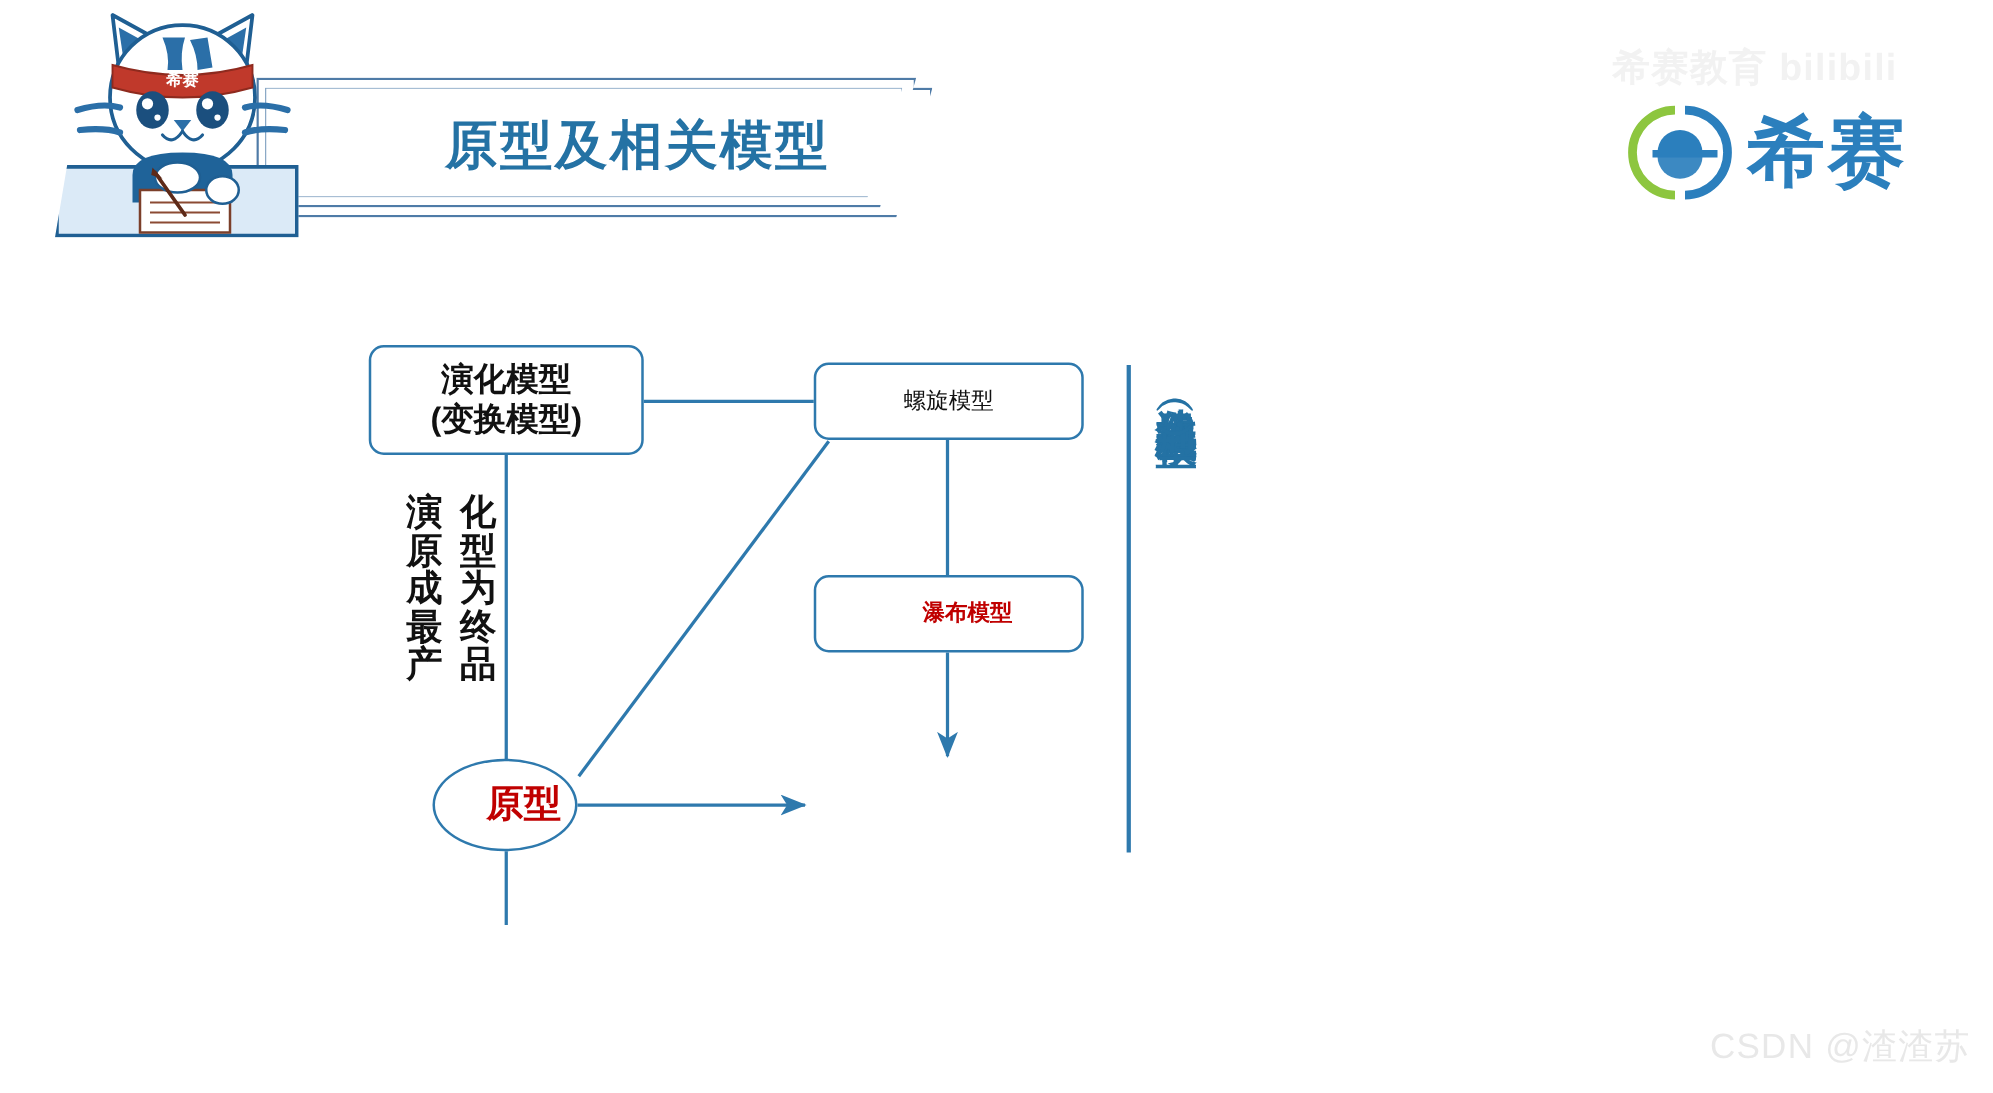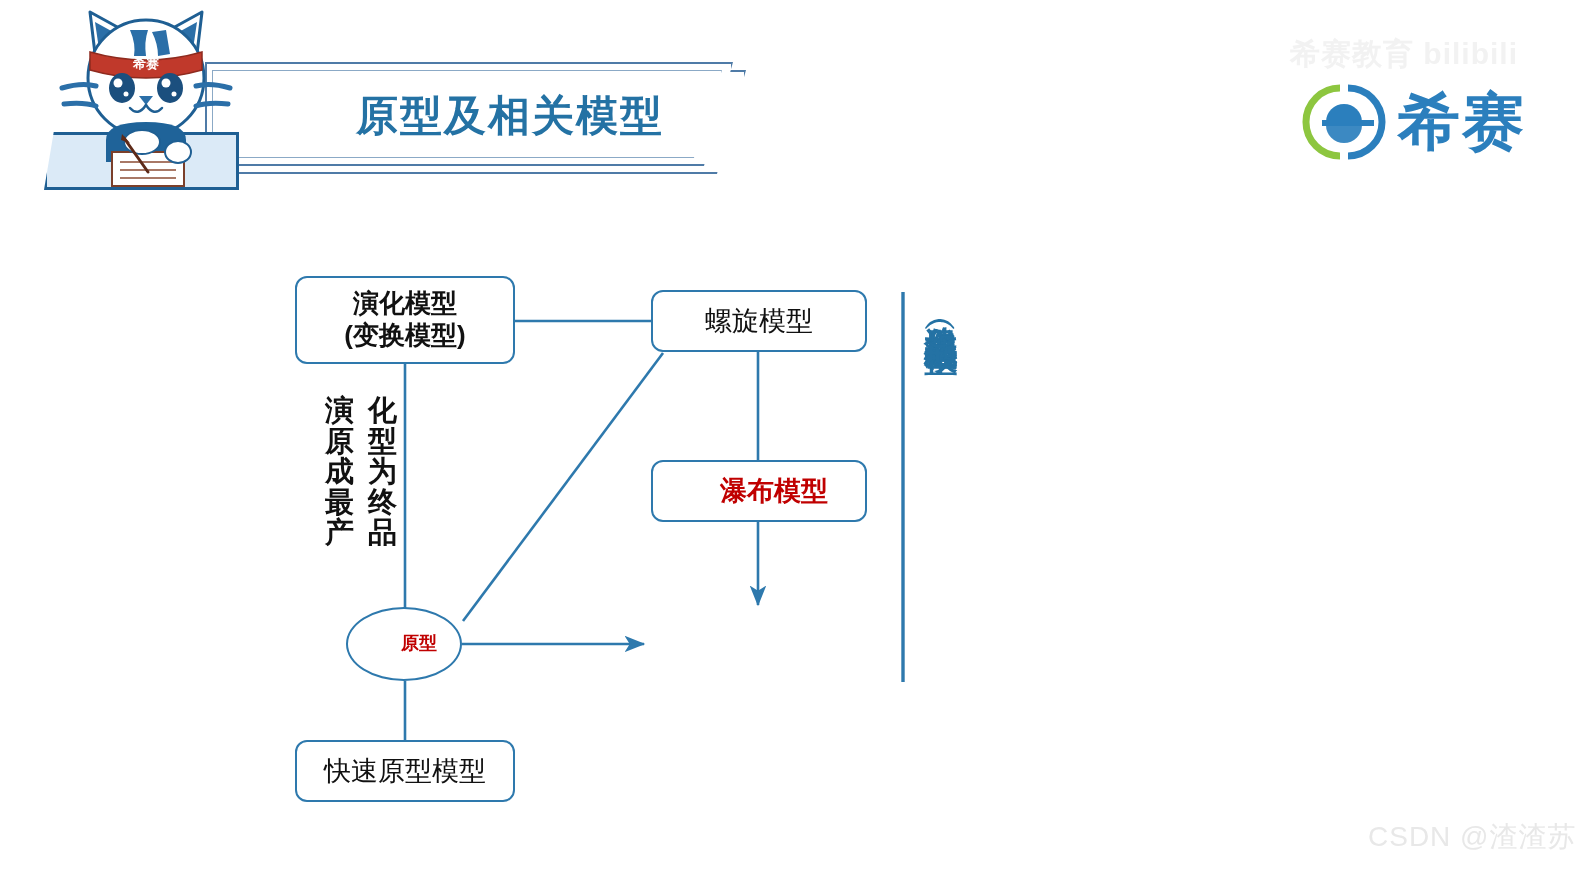--- a/index.html
+++ b/index.html
@@ -126,34 +126,34 @@
     position: absolute;
     background: #ffffff;
     border: 2px solid #2e79ad;
     border-radius: 12px;
     box-sizing: border-box;
     display: flex;
     align-items: center;
     justify-content: center;
     text-align: center;
     color: #111111;
-    font-size: 27px;
+    font-size: 18px;
     line-height: 1.22;
     white-space: pre-line;
   }
   .node.red { color: #c00000; font-weight: bold; padding-left: 30px; }
   .node.ellipse {
     border-radius: 50%;
   }
 
   .n-evolution { left: 295px; top: 276px; width: 220px; height: 88px; font-size: 26px; font-weight: bold; }
   .n-spiral    { left: 651px; top: 290px; width: 216px; height: 62px; }
   .n-waterfall { left: 651px; top: 460px; width: 216px; height: 62px; }
   .n-increment { left: 651px; top: 612px; width: 216px; height: 62px; }
-  .n-prototype { left: 346px; top: 607px; width: 116px; height: 74px; font-size: 18px; }
+  .n-prototype { left: 346px; top: 607px; width: 116px; height: 74px; font-size: 30px; }
   .n-rapid     { left: 295px; top: 740px; width: 220px; height: 62px; }
 
   
   .side-note {
     position: absolute;
     left: 318px;
     top: 396px;
     width: 86px;
     display: grid;
     grid-template-columns: 1fr 1fr;
@@ -294,21 +294,20 @@
   <div class="node n-evolution">演化模型
 (变换模型)</div>
 
   <div class="node n-spiral">螺旋模型</div>
 
   <div class="node n-waterfall red">瀑布模型</div>
 
 
   <div class="node ellipse n-prototype red">原型</div>
 
-  <div class="node n-rapid">快速原型模型</div>
 
   <div class="side-note">
     <span>演</span>
     <span>化</span>
     <span>原</span>
     <span>型</span>
     <span>成</span>
     <span>为</span>
     <span>最</span>
     <span>终</span>

